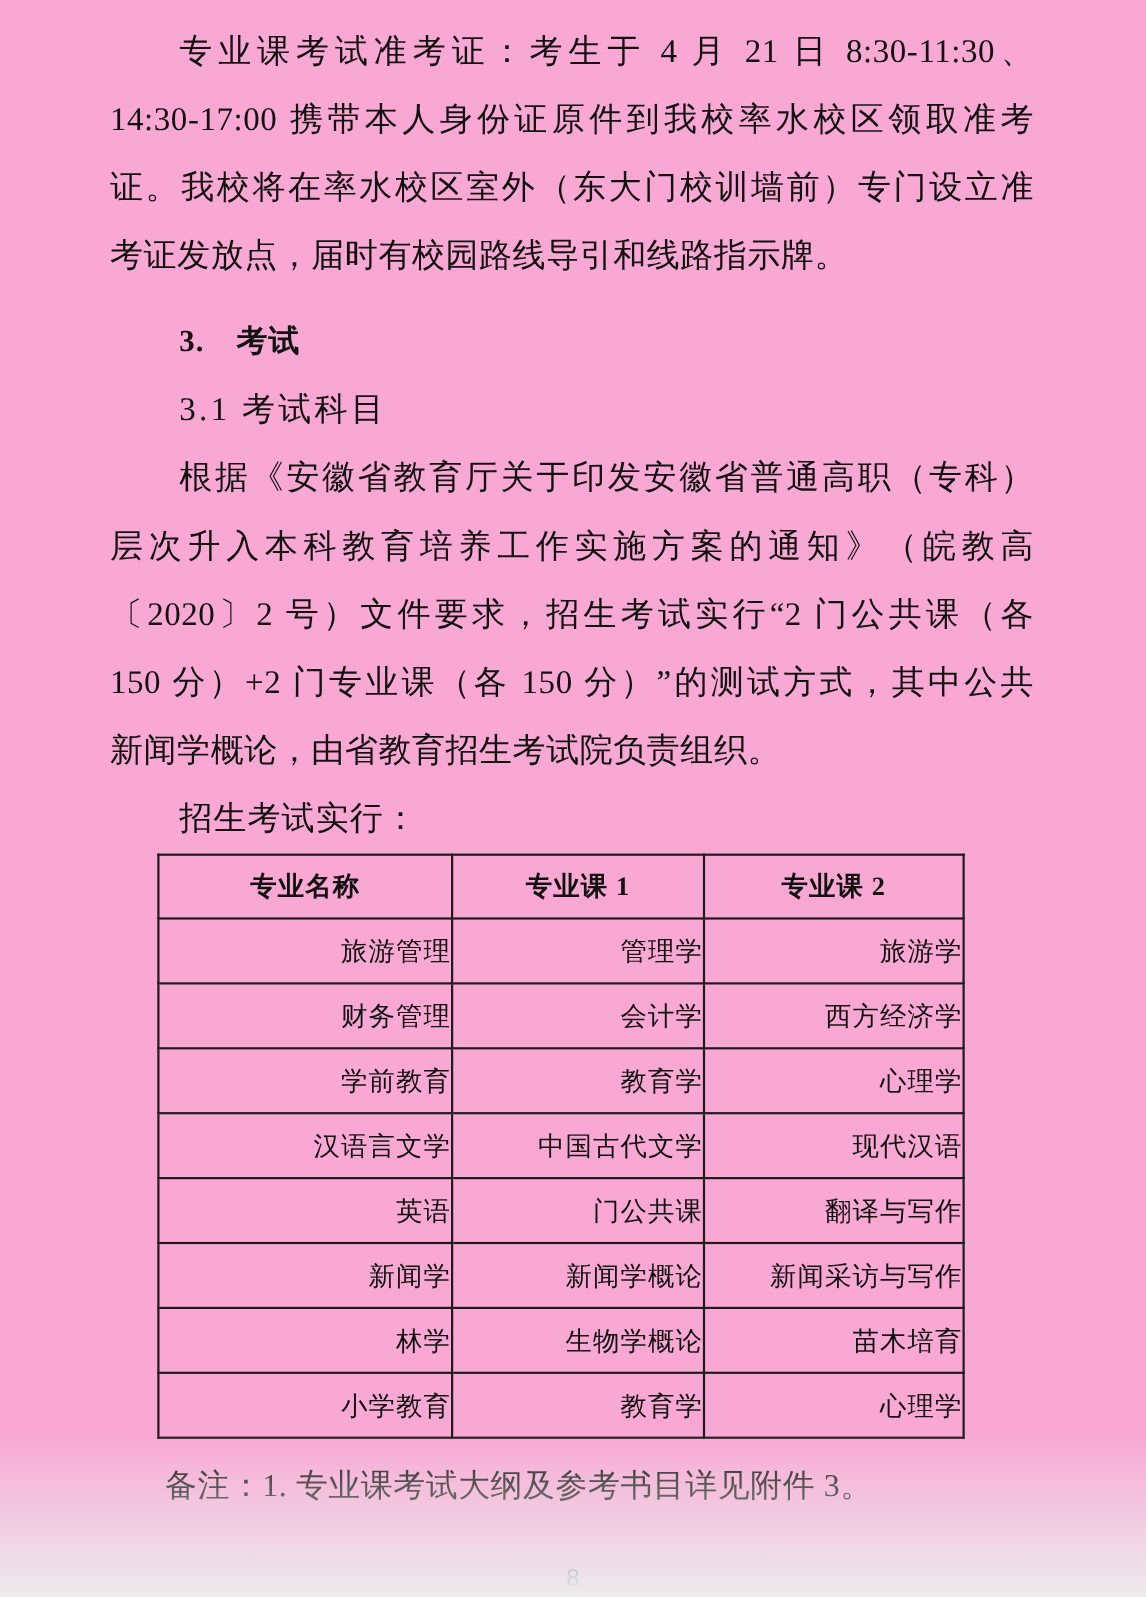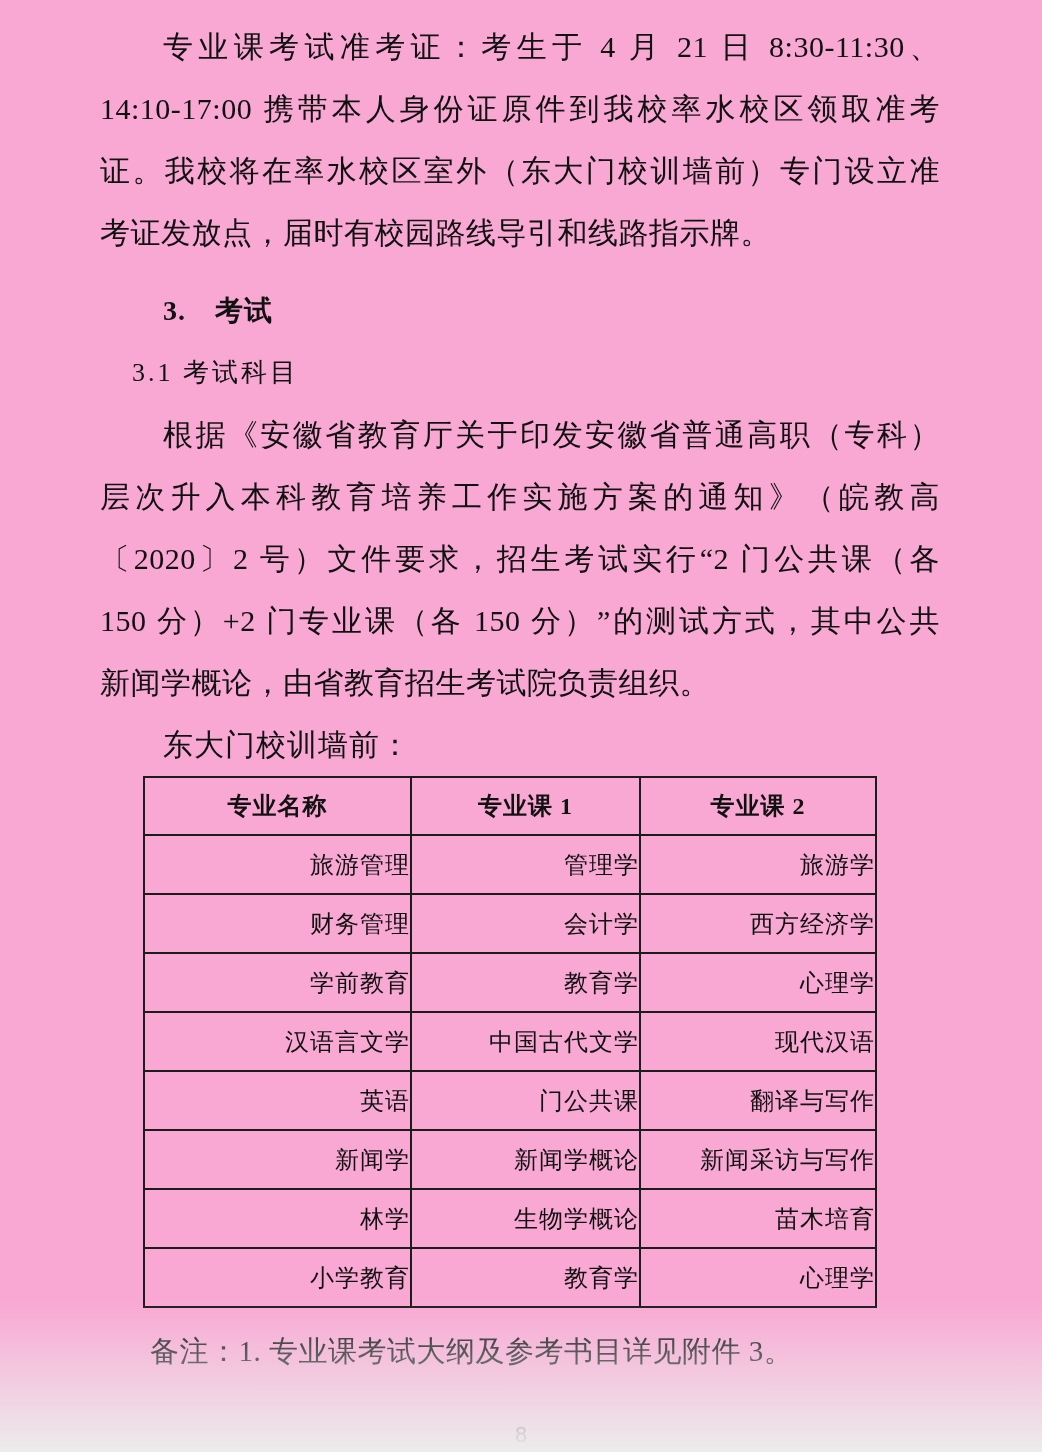--- a/index.html
+++ b/index.html
@@ -47,24 +47,24 @@
     margin-top: 16px;
     margin-left: 63px;
     height: 62px;
     line-height: 62px;
     font-size: 28px;
     font-weight: bold;
     letter-spacing: 1px;
   }
   .h-sub {
     display: block;
-    margin-left: 32px;
-    height: 62px;
-    line-height: 62px;
-    font-size: 26px;
+    margin-left: 63px;
+    height: 62px;
+    line-height: 62px;
+    font-size: 30px;
     letter-spacing: 3px;
   }
   .caption {
     display: block;
     margin-left: 63px;
     height: 62px;
     line-height: 62px;
     font-size: 30px;
     letter-spacing: 1px;
   }
@@ -115,37 +115,37 @@
   }
 </style>
 </head>
 <body>
 
 <div class="page">
   <div class="content">
 
     <p class="para">
       <span class="line stretch indent">专业课考试准考证：考生于 4 月 21 日 8:30-11:30、</span>
-      <span class="line stretch">14:10-17:00 携带本人身份证原件到我校率水校区领取准考</span>
+      <span class="line stretch">14:30-17:00 携带本人身份证原件到我校率水校区领取准考</span>
       <span class="line stretch">证。我校将在率水校区室外（东大门校训墙前）专门设立准</span>
       <span class="line">考证发放点，届时有校园路线导引和线路指示牌。</span>
     </p>
 
     <span class="h-main">3.　考试</span>
     <span class="h-sub">3.1 考试科目</span>
 
     <p class="para">
       <span class="line stretch indent">根据《安徽省教育厅关于印发安徽省普通高职（专科）</span>
       <span class="line stretch">层次升入本科教育培养工作实施方案的通知》（皖教高</span>
       <span class="line stretch">〔2020〕2 号）文件要求，招生考试实行“2 门公共课（各</span>
       <span class="line stretch">150 分）+2 门专业课（各 150 分）”的测试方式，其中公共</span>
       <span class="line">新闻学概论，由省教育招生考试院负责组织。</span>
     </p>
 
-    <span class="caption">东大门校训墙前：</span>
+    <span class="caption">招生考试实行：</span>
 
     <table class="subjects">
       <colgroup>
           <col class="c1">
           <col class="c2">
           <col class="c3">
         </colgroup>
       <thead>
         <tr>
           <th>专业名称</th>

